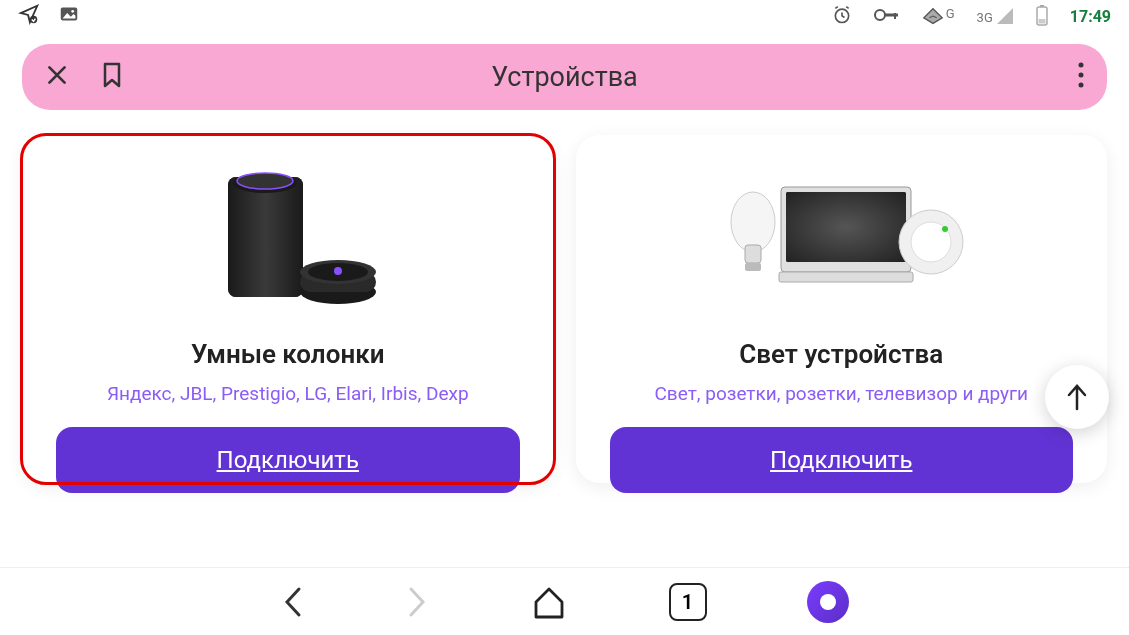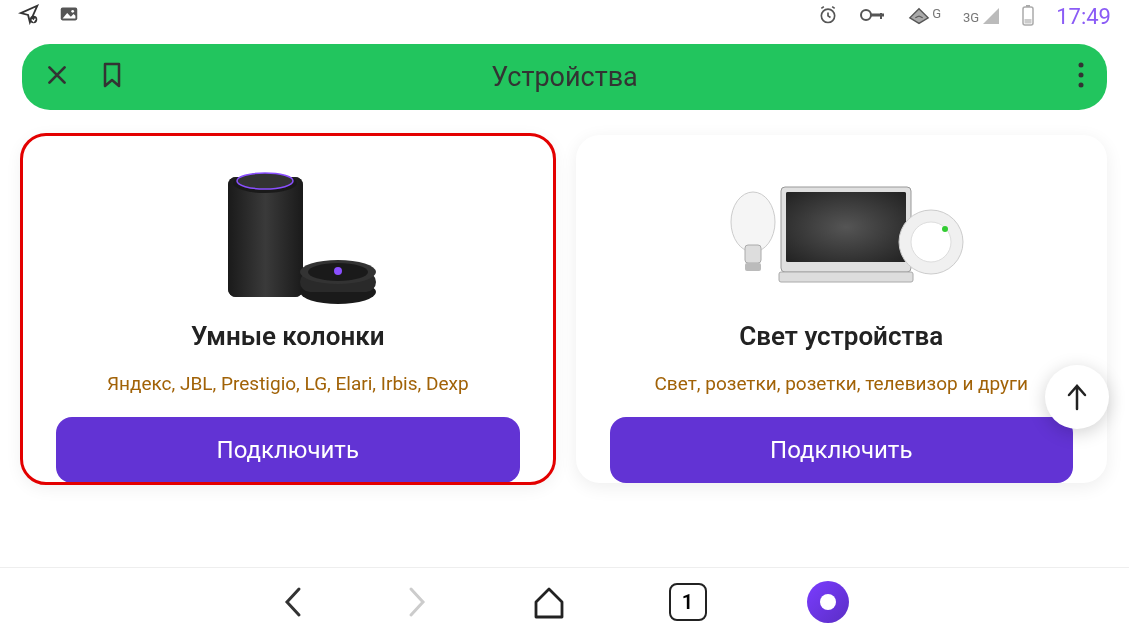--- a/index.html
+++ b/index.html
@@ -28,27 +28,27 @@
       gap: 18px;
       align-items: center;
     }
     .status-right {
       display: flex;
       gap: 22px;
       align-items: center;
       font-size: 14px;
     }
     .clock {
-      font-size: 22px;
-      font-weight: 400;
-      color: #8b5cf6;
+      font-size: 16px;
+      font-weight: 700;
+      color: #15803d;
     }
     .header-bar {
       margin: 12px 22px 0 22px;
-      background: #22c55e;
+      background: #f9a8d4;
       border-radius: 28px;
       height: 66px;
       display: flex;
       align-items: center;
       padding: 0 22px;
       position: relative;
     }
     .header-title {
       position: absolute;
       left: 50%;
@@ -89,39 +89,40 @@
       height: 160px;
       width: 100%;
       display: flex;
       align-items: center;
       justify-content: center;
     }
     .card-title {
       font-size: 26px;
       font-weight: 600;
       color: #222;
-      margin-top: 4px;
+      margin-top: 22px;
     }
     .card-subtitle {
       font-size: 19px;
-      color: #a16207;
-      margin-top: 21px;
+      color: #8b5cf6;
+      margin-top: 13px;
       text-align: center;
       white-space: nowrap;
     }
     .connect-btn {
       margin-top: 22px;
       width: 100%;
       background: #6233d4;
       color: #fff;
       border: none;
       border-radius: 16px;
       padding: 19px 0;
       font-size: 24px;
       cursor: pointer;
+      text-decoration: underline;
     }
     .scroll-up {
       position: absolute;
       right: 20px;
       top: 255px;
       width: 64px;
       height: 64px;
       background: #fff;
       border-radius: 50%;
       box-shadow: 0 4px 18px rgba(0,0,0,0.18);

